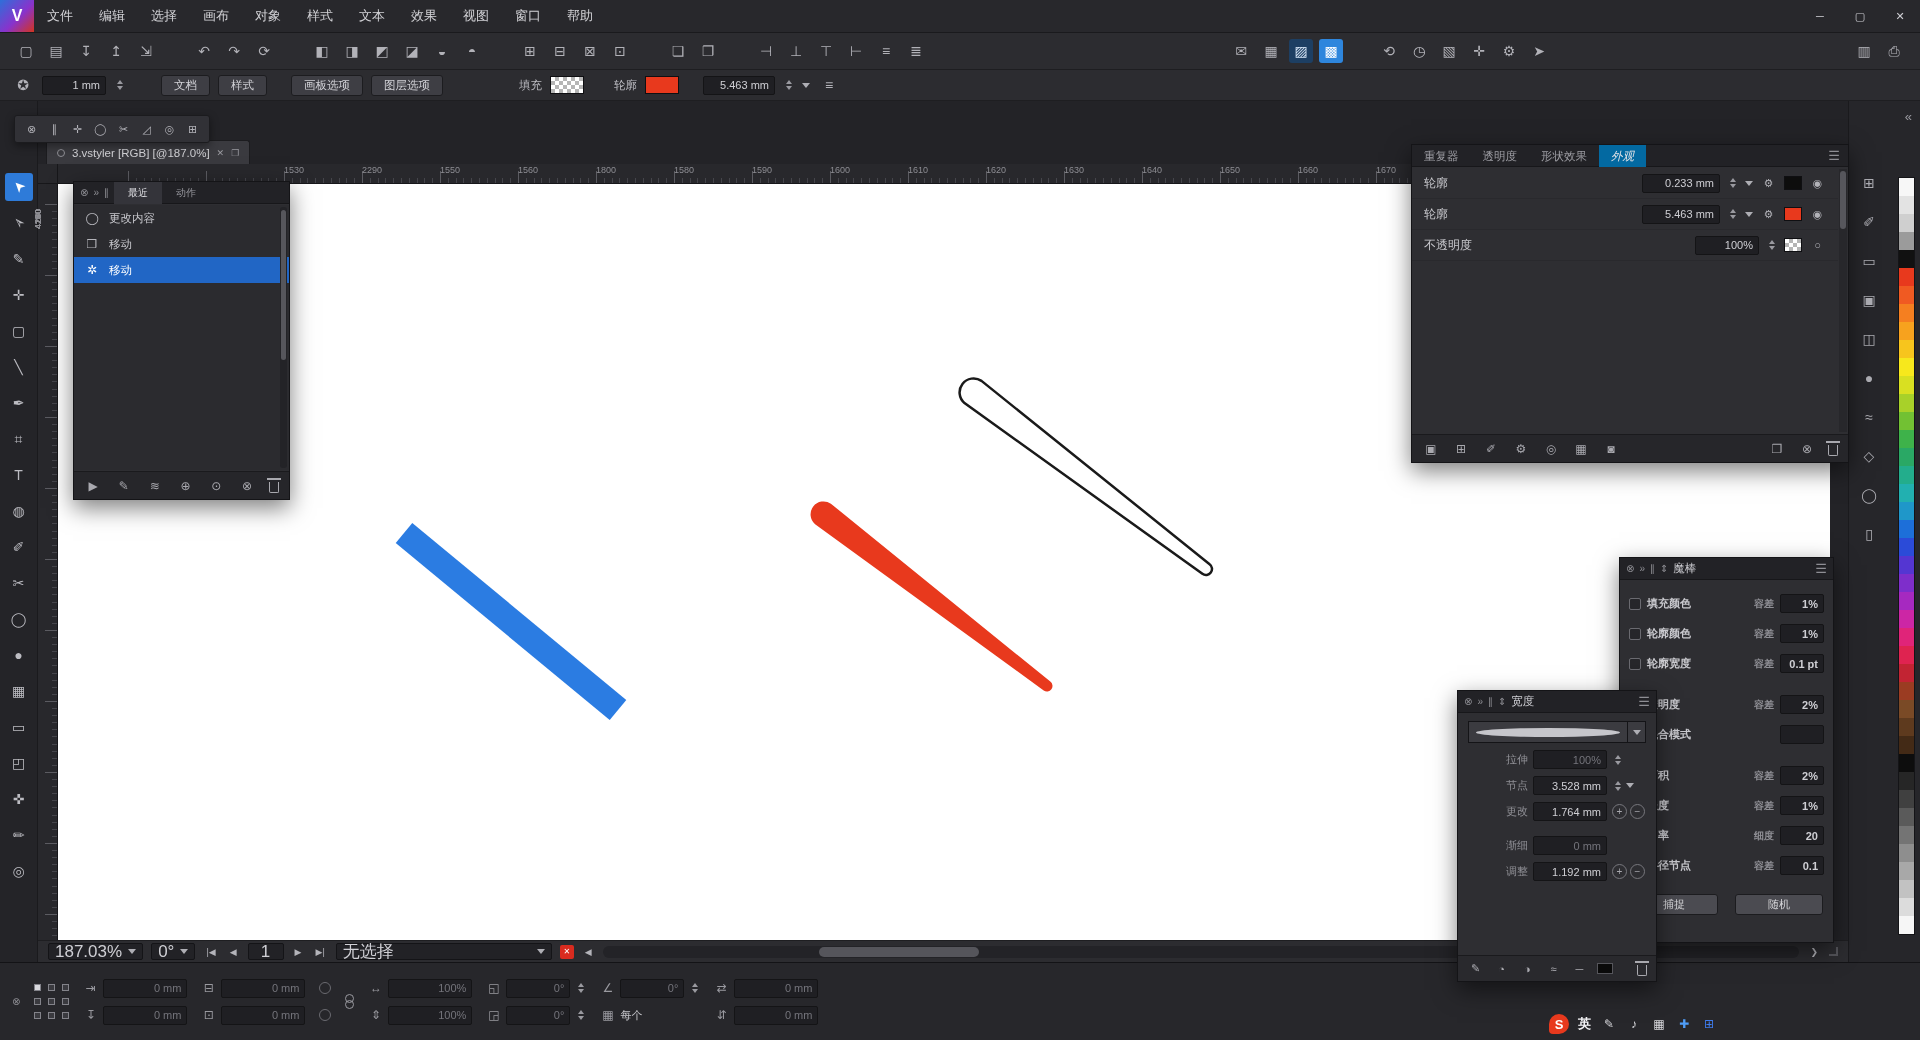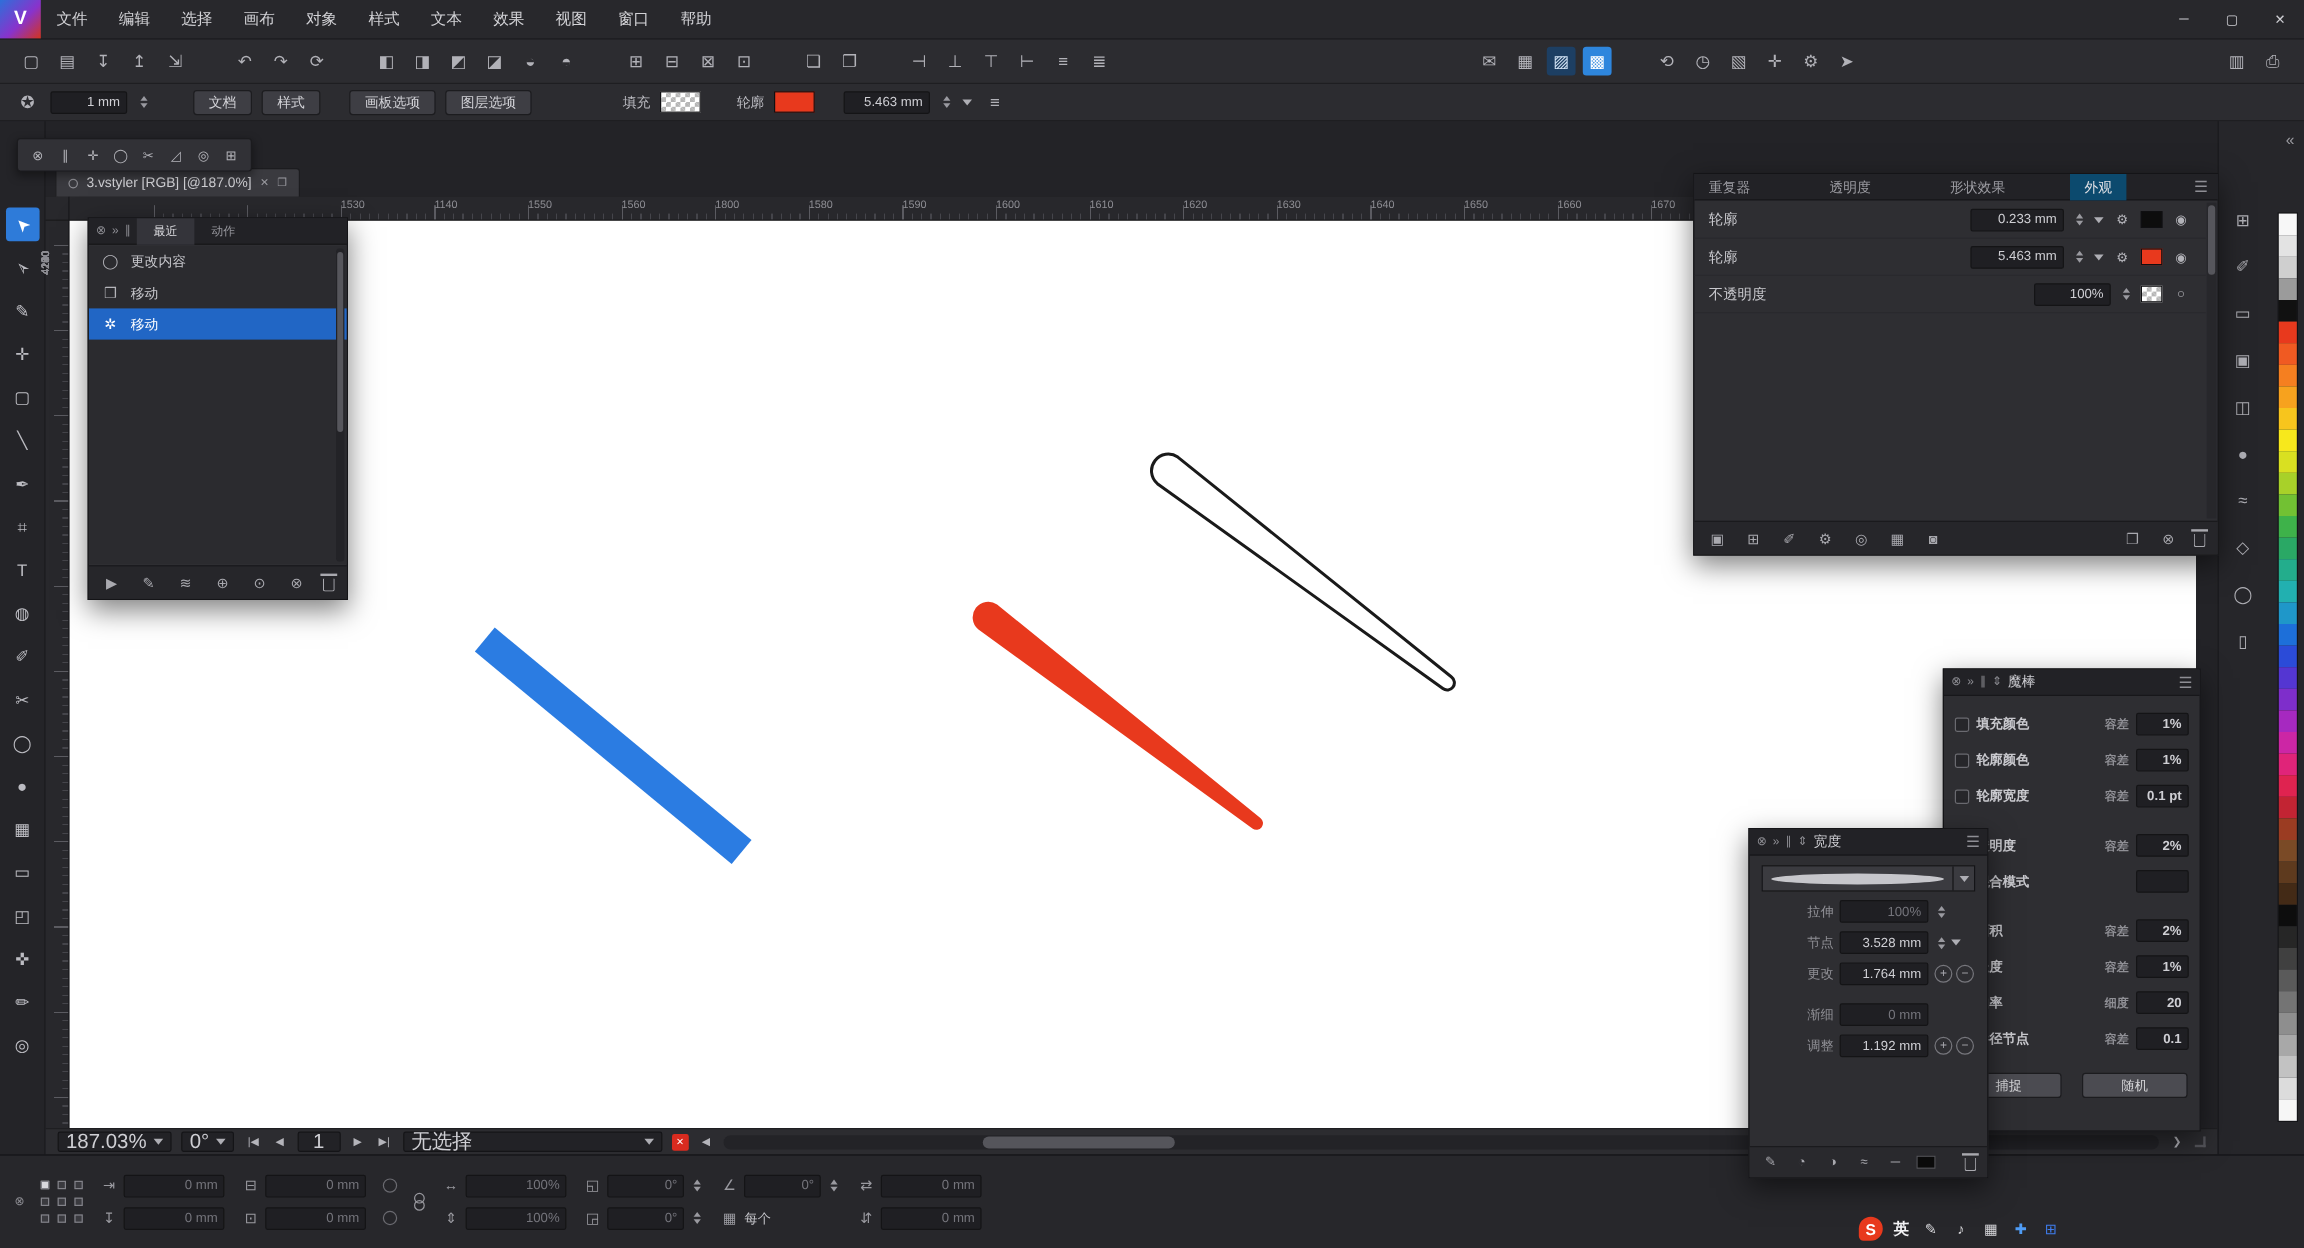--- a/index.html
+++ b/index.html
@@ -153,21 +153,21 @@
   .hitem.selected .hicon { color:#fff; }
   .hsb { position:absolute; right:2px; top:2px; bottom:2px; width:7px; background:#232327; border-radius:3px; }
   .hsb .thumb { position:absolute; left:1px; right:1px; top:3px; height:150px; background:#56565c; border-radius:3px; }
   .pfoot { position:absolute; left:0; right:0; bottom:0; height:28px; background:#26262a; border-top:1px solid #1a1a1d;
            display:flex; align-items:center; padding:0 10px; gap:12px; }
   .pfoot .ic { width:18px; height:18px; font-size:12px; color:#a9a9af; }
 
   
   .appr { left:1411px; top:144px; width:438px; height:319px; }
   .atab { padding:0 12px; height:22px; display:flex; align-items:center; font-size:11.5px; color:#9d9da3; }
-  .atab.active { background:#0c4a6e; color:#e2e2e6; }
+  .atab.active { background:#0369a1; color:#e2e2e6;font-style:italic; }
   .arows { position:absolute; top:23px; left:0; right:10px; }
   .arow { height:31px; display:flex; align-items:center; gap:7px; padding:0 12px; border-bottom:1px solid #29292d; }
   .arow .albl { flex:1; font-size:12px; color:#c9c9ce; }
   .asb { position:absolute; right:1px; top:24px; bottom:30px; width:8px; background:#27272b; }
   .asb .thumb { position:absolute; left:1px; right:1px; top:2px; height:58px; background:#56565c; border-radius:3px; }
 
   
   .mw { left:1619px; top:557px; width:215px; height:386px; }
   .mwrows { padding:6px 9px 0 9px;font-weight:bold; }
   .mwrow { height:25px; display:flex; align-items:center; gap:6px; margin-top:5px; }
@@ -471,21 +471,21 @@
     <span>3.vstyler [RGB] [@187.0%]</span>
     <span class="tabx">✕</span>
     <span class="tabx">❐</span>
   </div>
 </div>
 
 <div class="ruler-corner"></div>
 <div class="ruler-h">
   <div class="labels">
     <span class="hlab">1530</span>
-      <span class="hlab">1140</span>
+      <span class="hlab">2290</span>
       <span class="hlab">1550</span>
       <span class="hlab">1560</span>
       <span class="hlab">1800</span>
       <span class="hlab">1580</span>
       <span class="hlab">1590</span>
       <span class="hlab">1600</span>
       <span class="hlab">1610</span>
       <span class="hlab">1620</span>
       <span class="hlab">1630</span>
       <span class="hlab">1640</span>
@@ -643,21 +643,21 @@
     <span class="ic">≋</span>
     <span class="ic">⊕</span>
     <span class="ic">⊙</span>
     <span class="ic">⊗</span>
     <span class="i-trash"></span>
   </div>
 </div>
 
 <div class="panel appr">
   <div class="phead" style="padding:0;">
-    <span style="display:flex;height:100%;gap:42px;">
+    <span style="display:flex;height:100%;">
       <span class="atab">重复器</span>
         <span class="atab">透明度</span>
         <span class="atab">形状效果</span>
         <span class="atab active">外观</span>
     </span>
     <span class="phicon" style="margin-left:auto;margin-right:8px;font-size:13px;">☰</span>
   </div>
   <div class="arows">
     <div>
 

